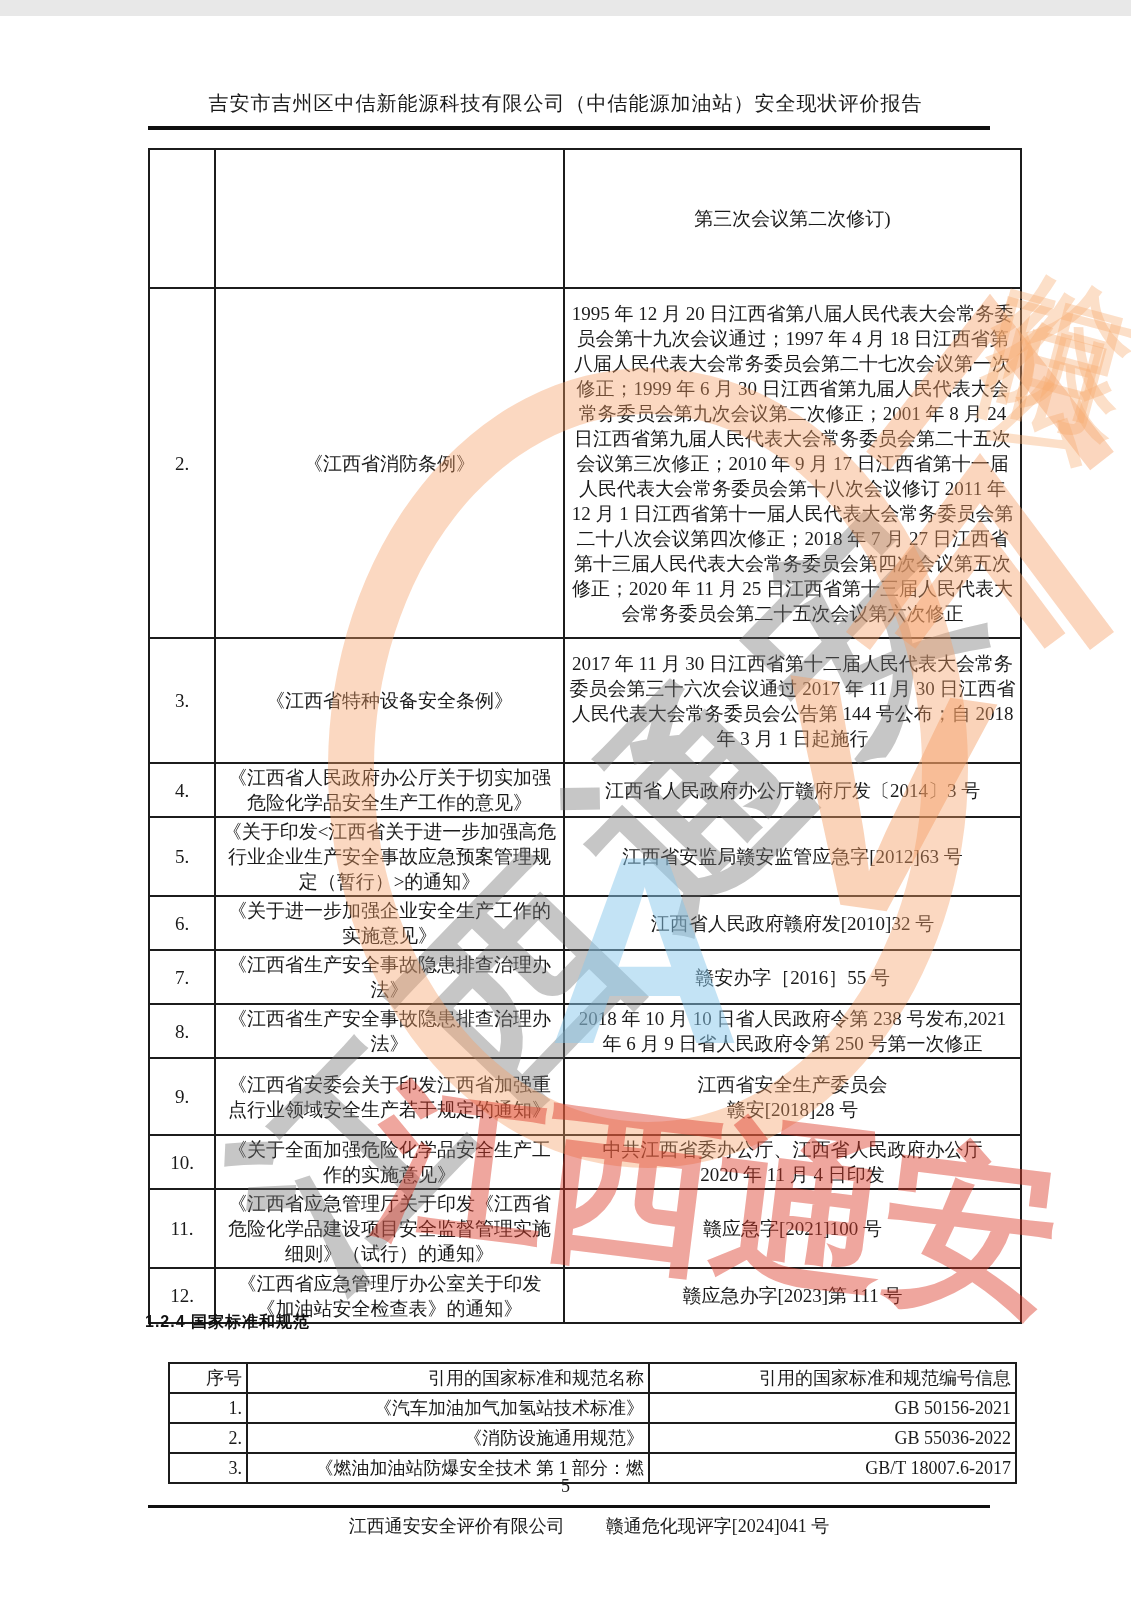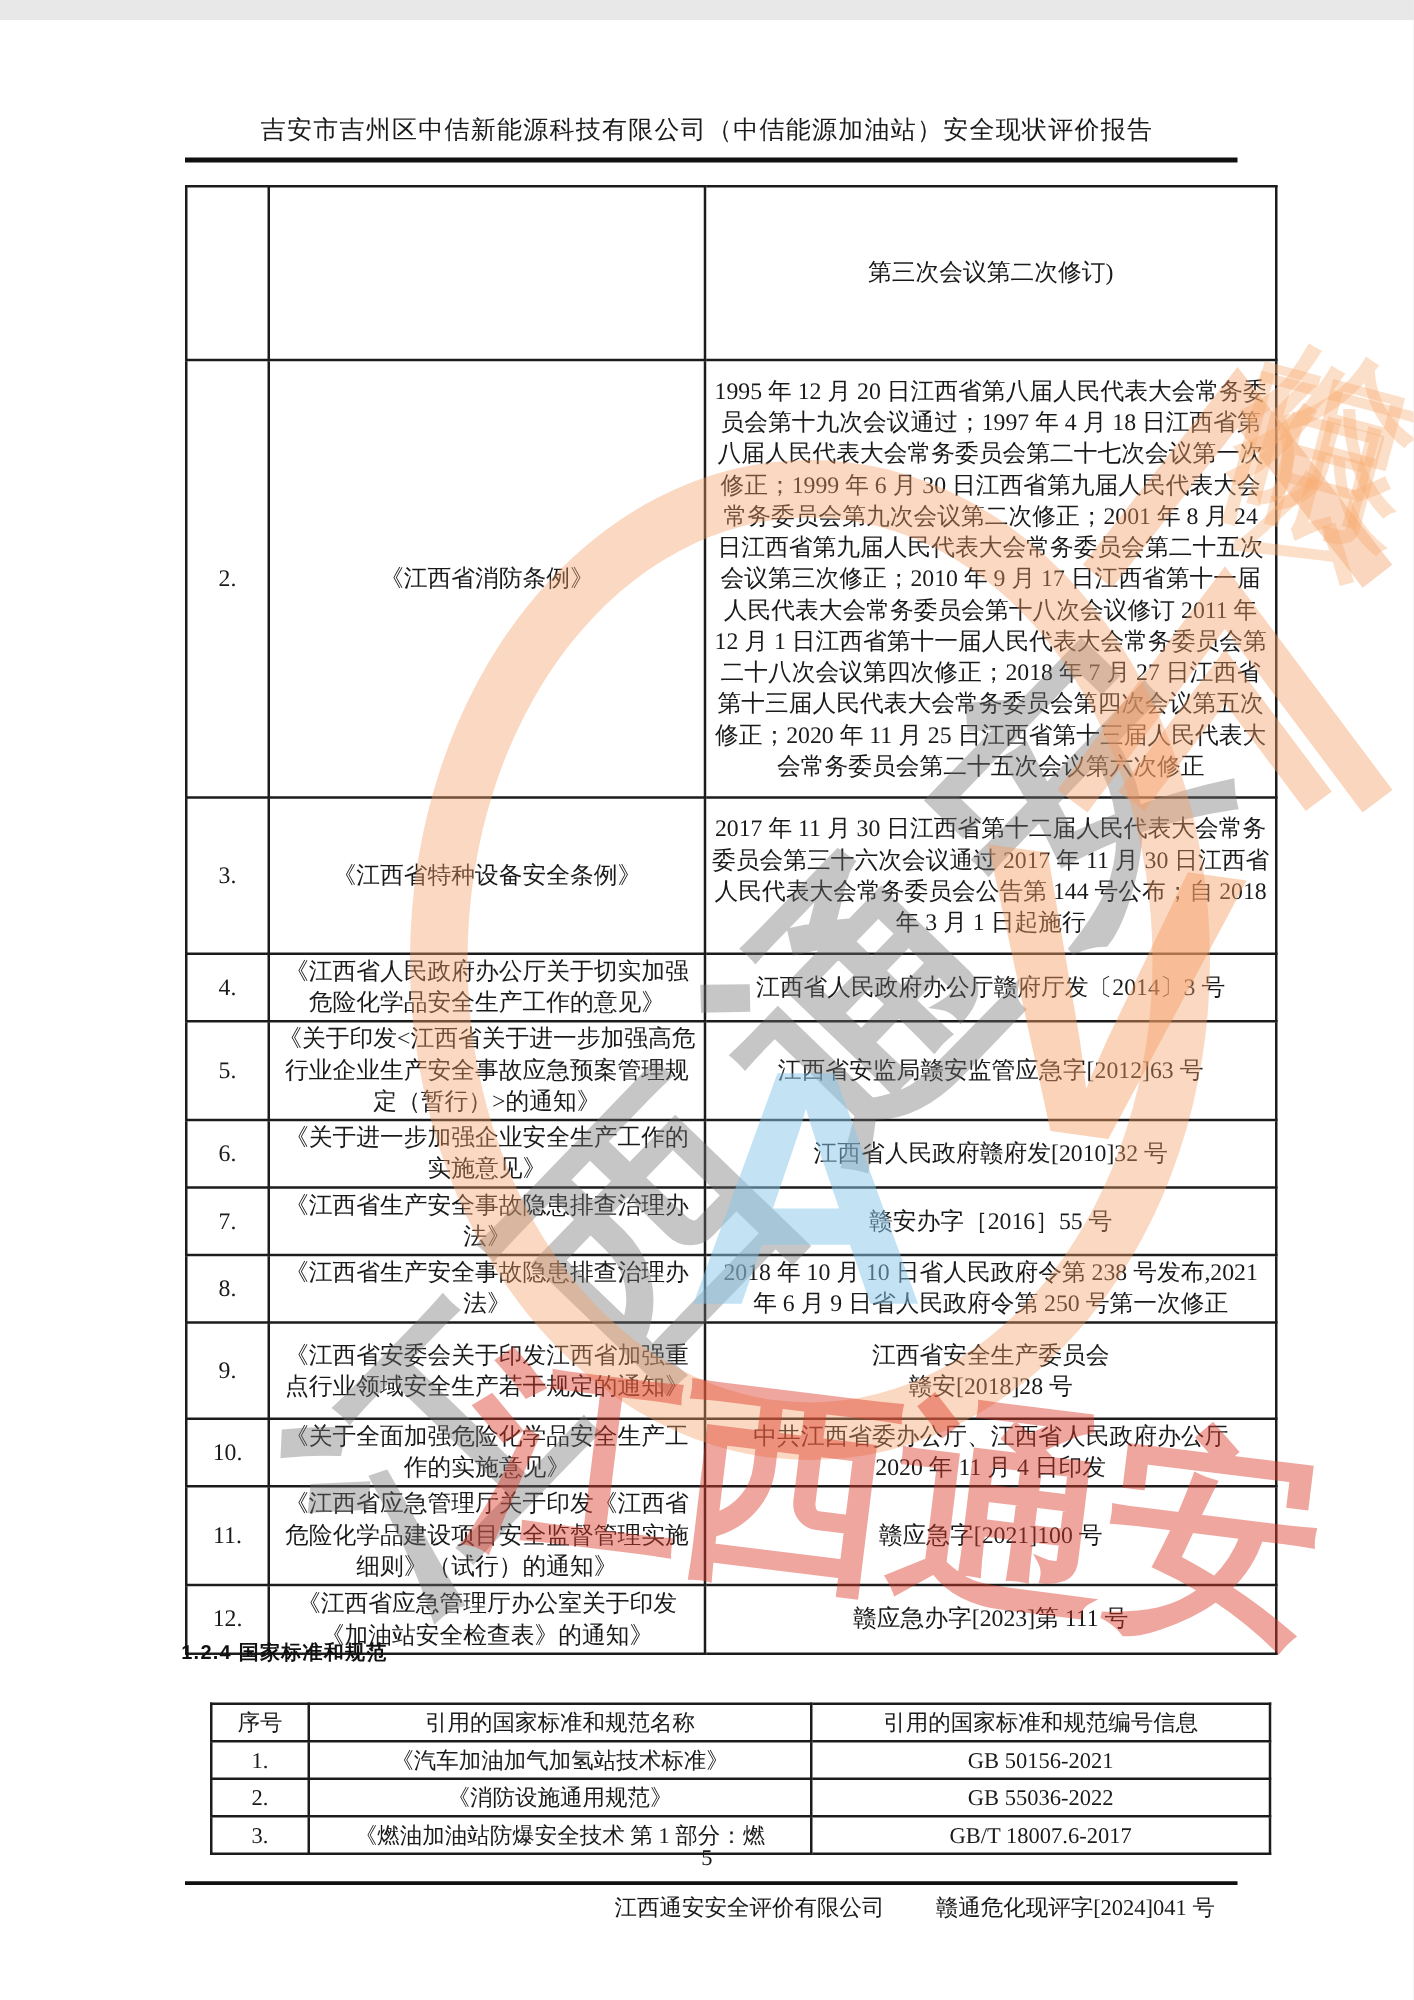--- a/index.html
+++ b/index.html
@@ -19,26 +19,26 @@
   td.info{white-space:pre-line;}
   td.vtop{vertical-align:top;}
   
   .section-heading{position:absolute;top:1296px;left:145px;margin:0;
     font-family:"Liberation Sans","DejaVu Sans",sans-serif;font-weight:bold;
     font-size:16px;letter-spacing:1px;color:#111;}
   
   table.std{position:absolute;top:1346px;left:168px;width:847px;border-collapse:collapse;
     table-layout:fixed;}
   table.std td,table.std th{border:2px solid #1c1c1c;font-size:18px;line-height:22px;
-    font-weight:normal;text-align:center;vertical-align:middle;padding:1px 4px;height:26px;}
+    font-weight:normal;text-align:right;vertical-align:middle;padding:1px 4px;height:26px;}
   
   .page-number{position:absolute;top:1460px;left:0;width:100%;text-align:center;font-size:18px;}
   .footer-rule{position:absolute;top:1489px;left:148px;width:842px;height:3px;background:#101010;}
-  .footer-row{position:absolute;top:1498px;left:132px;width:852px;box-sizing:border-box;
-    display:flex;justify-content:flex-end;font-size:18px;padding:0 12px 0 42px;gap:41px;}
+  .footer-row{position:absolute;top:1498px;left:148px;width:852px;box-sizing:border-box;
+    display:flex;justify-content:center;font-size:18px;padding:0 12px 0 42px;gap:41px;}
   
   .wm{position:absolute;inset:0;pointer-events:none;z-index:5;overflow:hidden;}
   .wm-ellipse{position:absolute;left:328px;top:352px;width:640px;height:800px;
     border:46px solid rgba(245,158,100,0.40);border-radius:50%;box-sizing:border-box;}
   .wm-svg{position:absolute;left:0;top:0;}
   .wm-gray{position:absolute;left:80px;top:726px;width:1080px;text-align:center;
     transform:rotate(-46deg);font-size:212px;letter-spacing:34px;font-weight:bold;
     color:rgba(112,112,112,0.40);white-space:nowrap;}
   .wm-red{position:absolute;left:372px;top:1066px;transform:rotate(7deg);
     font-size:175px;font-weight:bold;letter-spacing:-4px;color:rgba(219,58,41,0.45);

